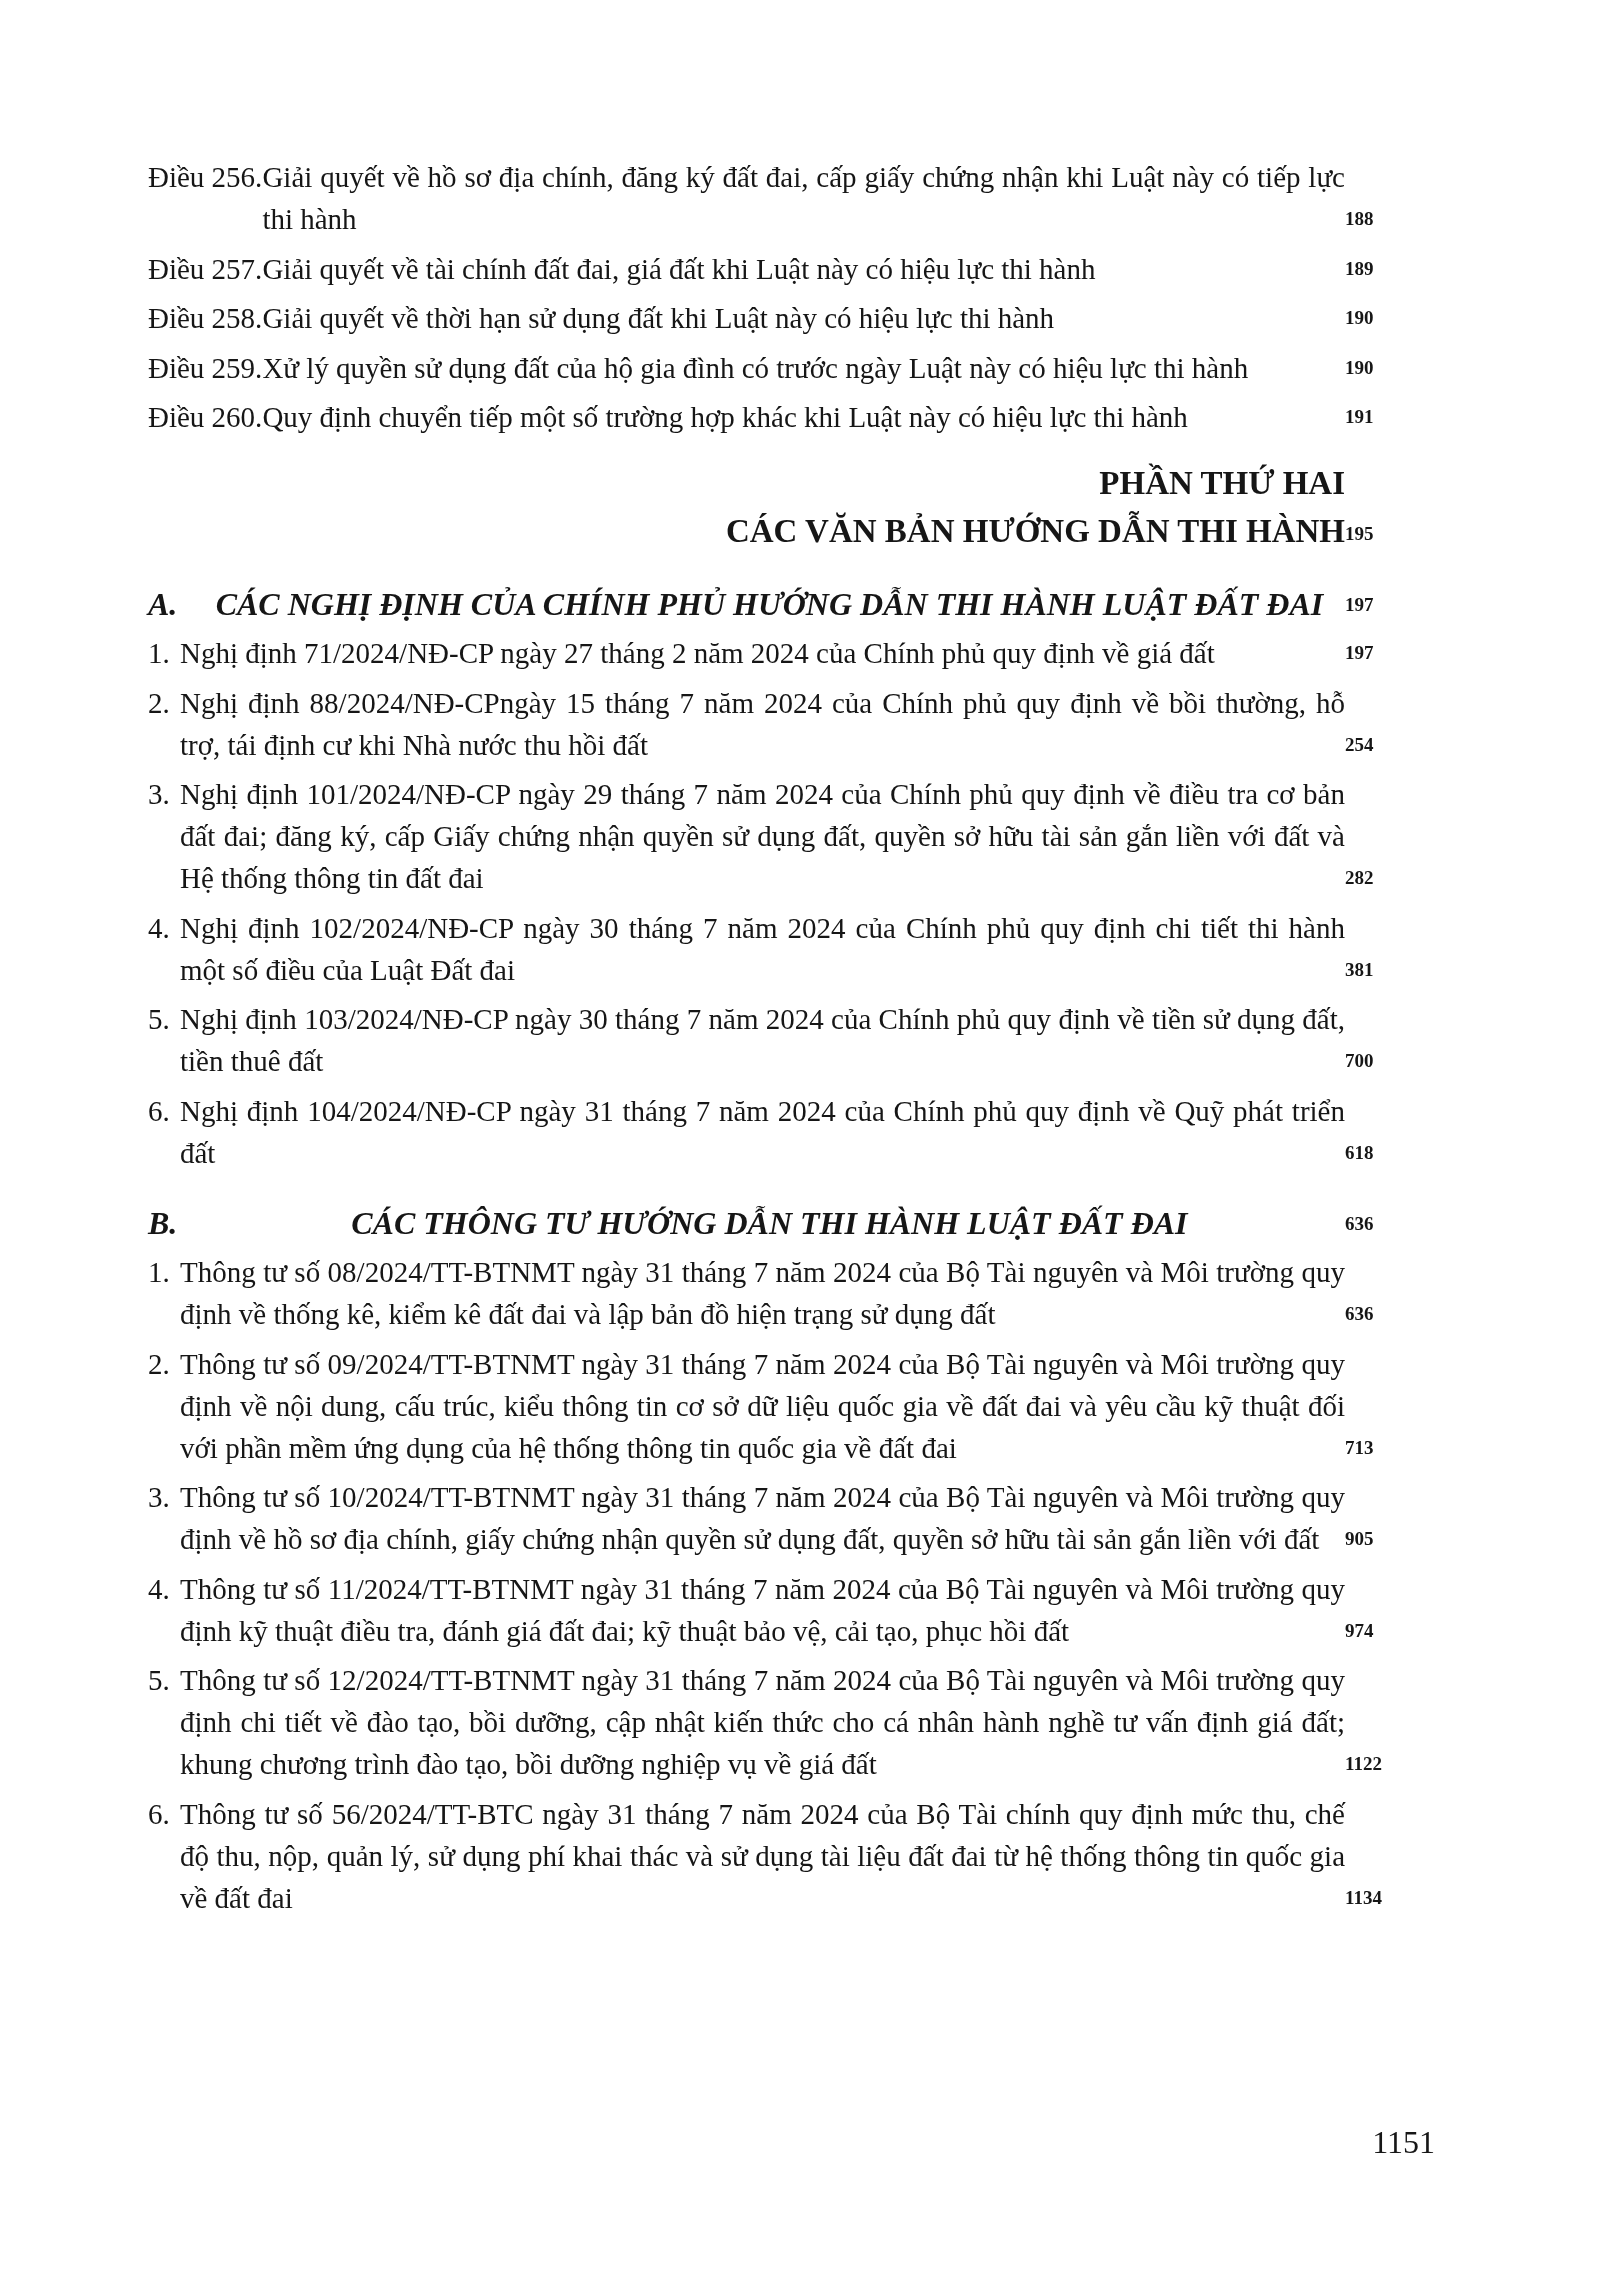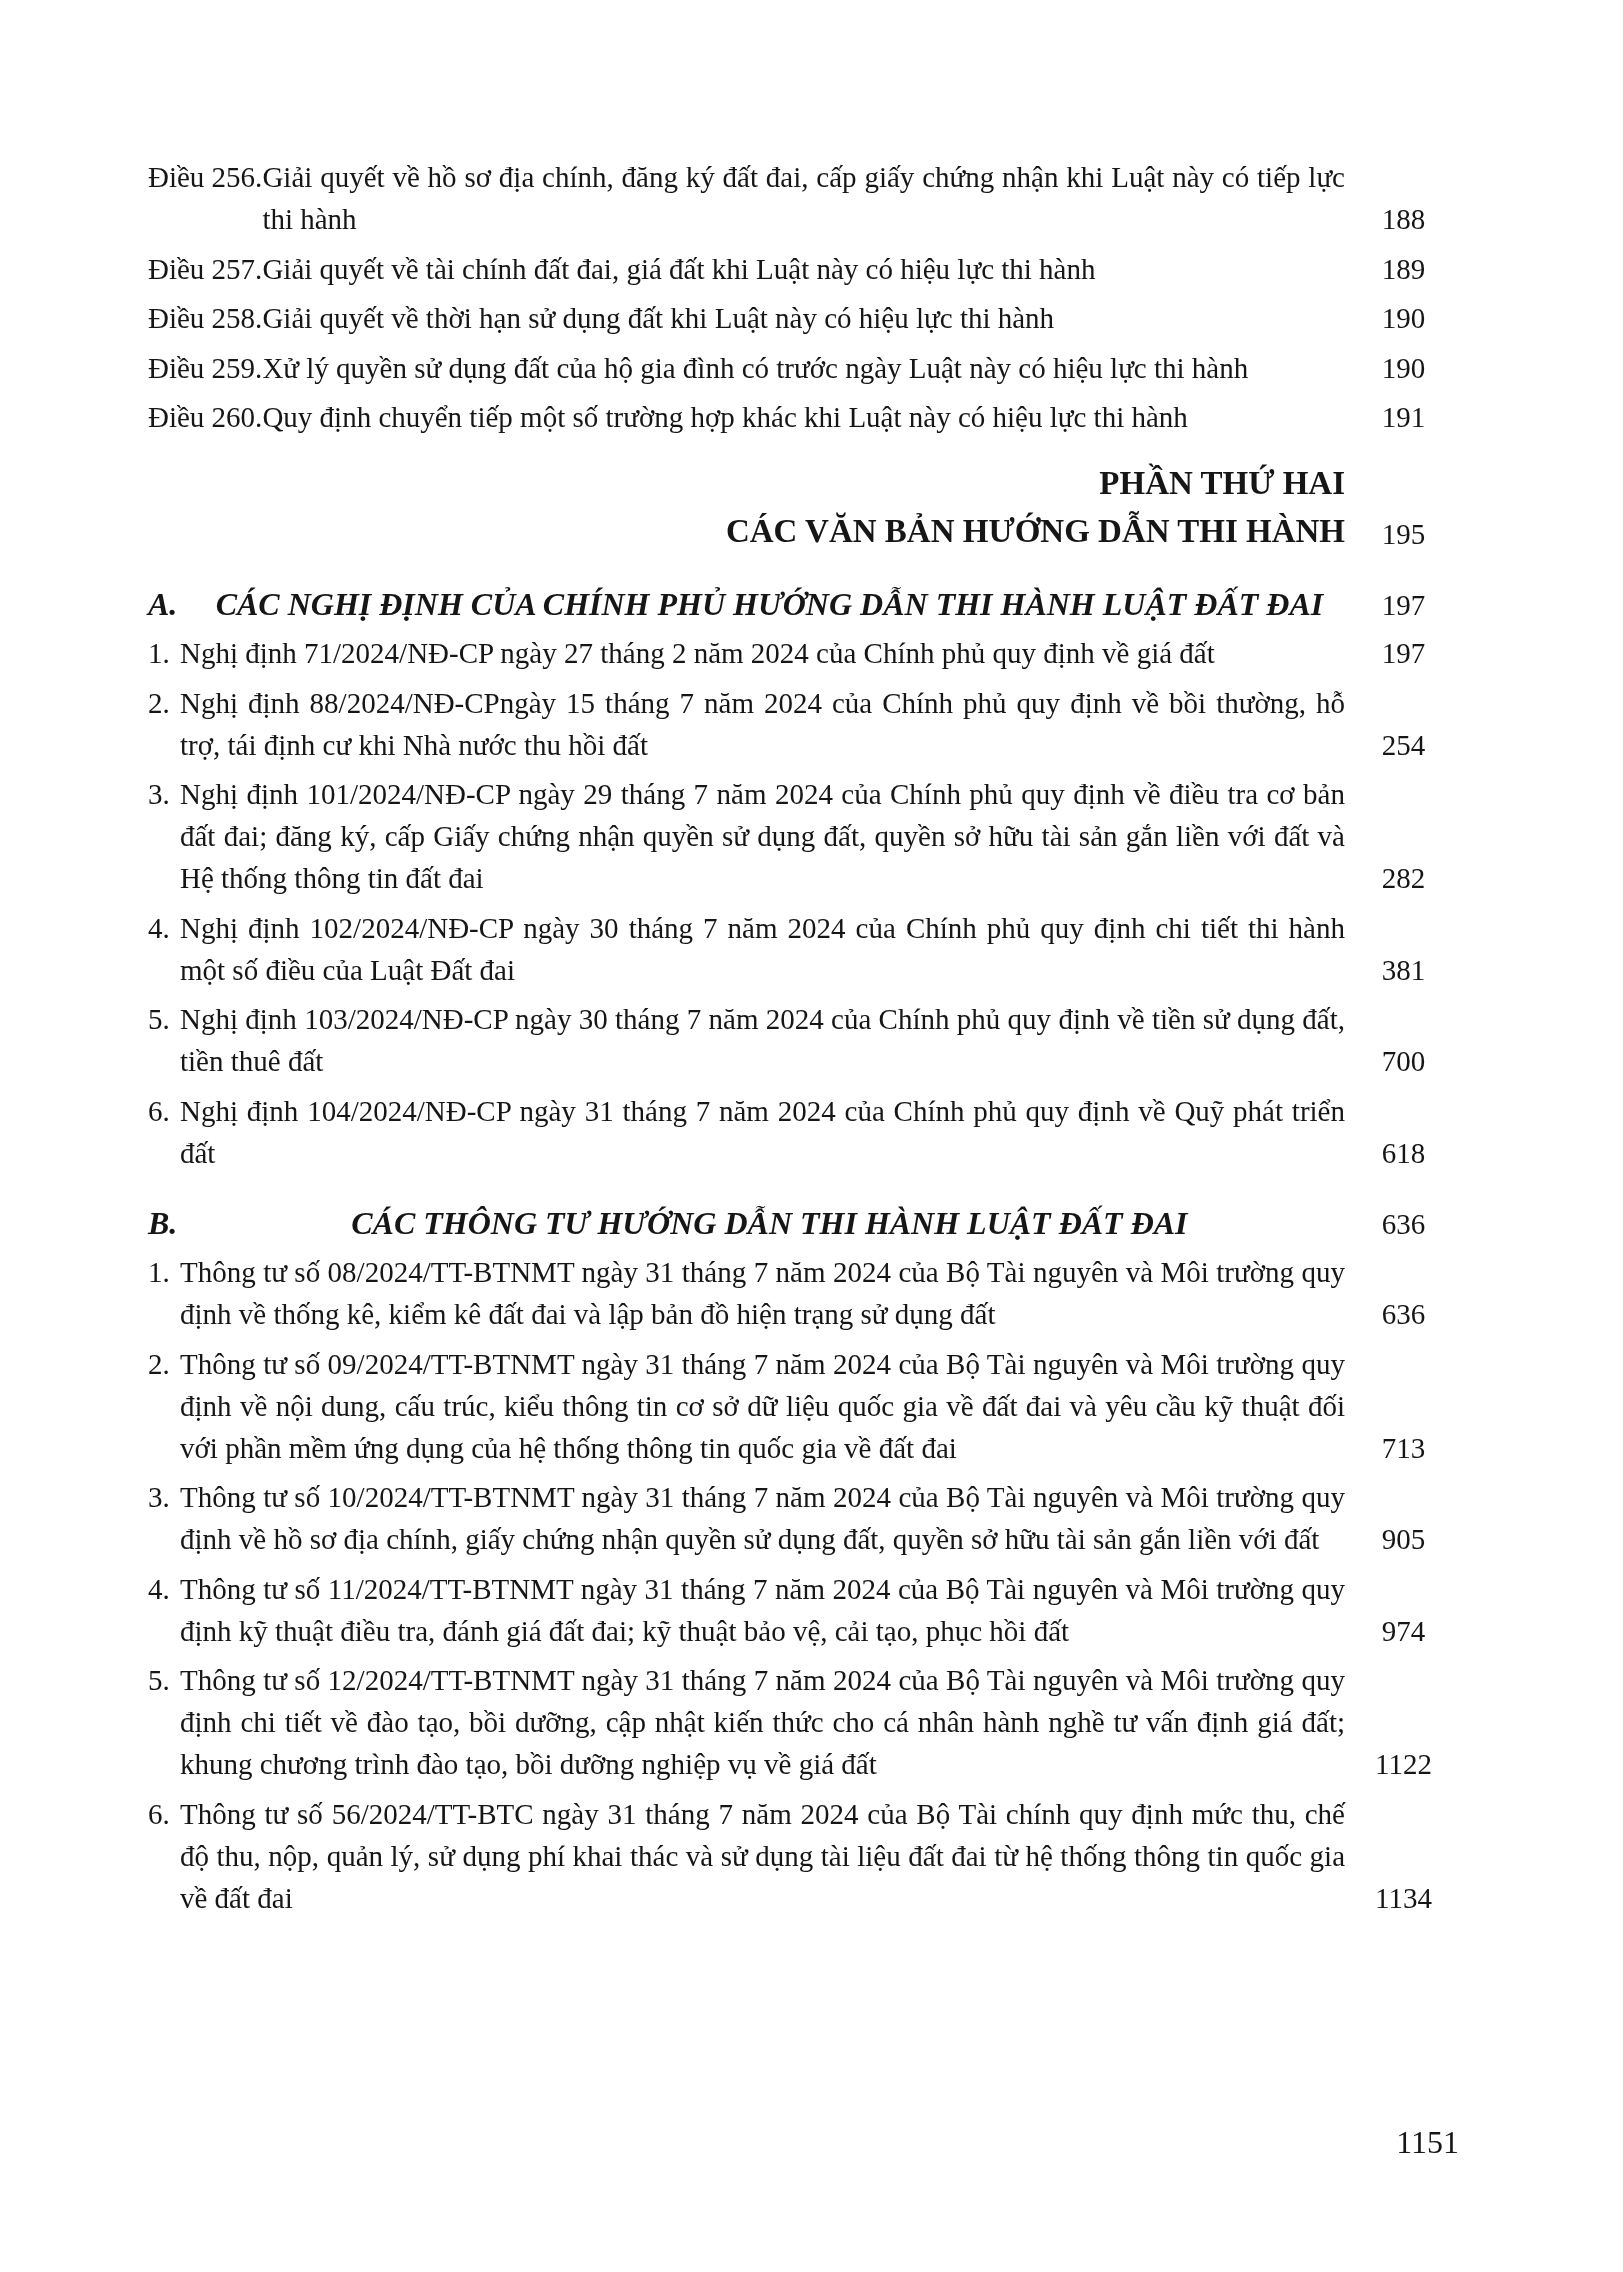--- a/index.html
+++ b/index.html
@@ -35,24 +35,24 @@
     min-width: 32px;
     align-self: flex-start;
     white-space: nowrap;
   }
   .entry .text {
     flex: 1 1 auto;
     text-align: justify;
   }
   .pagecol {
     flex: 0 0 117px;
-    text-align: center;
-    font-size: 29px;
+    text-align: left;
+    font-size: 19px;
     line-height: 42px;
-    font-weight: normal;
+    font-weight: bold;
     font-style: normal;
   }
   
   .part-header { margin-top: 20.6px; margin-bottom: 2.7px; }
   .part-row {
     display: flex;
     align-items: flex-end;
     font-weight: bold;
     font-size: 33px;
     line-height: 48px;
@@ -70,21 +70,21 @@
     margin-bottom: 5.5px;
     font-weight: bold;
     font-style: italic;
     font-size: 32px;
     line-height: 44px;
   }
   .section-header .shlabel { flex: 0 0 auto; margin-right: 16.5px; }
   .section-header .shtitle { flex: 1 1 auto; text-align: center; }
   .footer-pagenum {
     position: absolute;
-    right: 164px;
+    right: 188px;
     top: 2124px;
     font-size: 32px;
     line-height: 36px;
   }
 </style>
 </head>
 <body>
 
 <div class="page">
   <main class="content">

